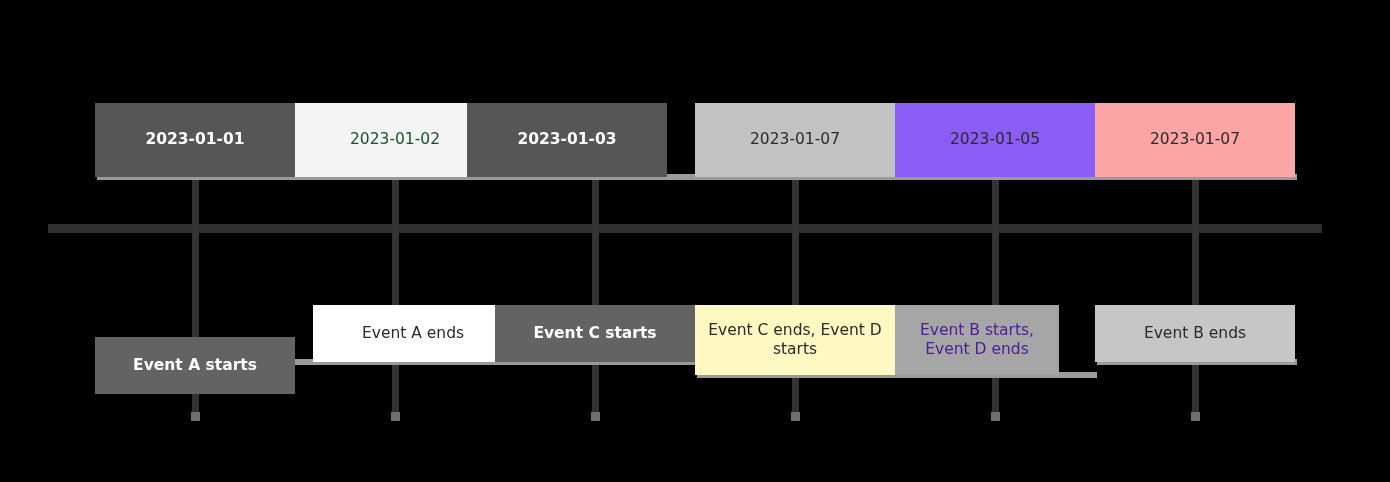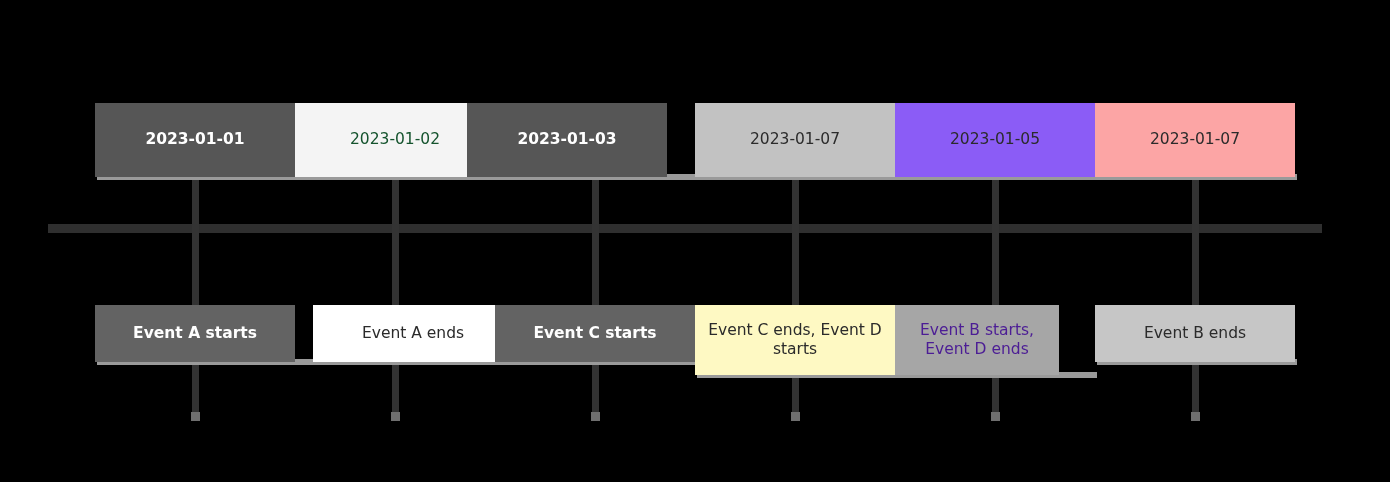--- a/index.html
+++ b/index.html
@@ -135,21 +135,21 @@
         <span>2023-01-07</span>
       </div>
       <div class="node-box top-box " style="left: 895px; width: 200px; background: #8b5cf6; color: rgb(43, 43, 43);">
         <span>2023-01-05</span>
       </div>
       <div class="node-box top-box " style="left: 1095px; width: 200px; background: #fca5a5; color: rgb(43, 43, 43);">
         <span>2023-01-07</span>
       </div>
     </div>
   <div id="event-boxes-layer">
-      <div class="node-box bottom-box one-line bold" style="left: 95px; width: 200px; background: rgb(99, 99, 99); color: rgb(255, 255, 255);">
+      <div class="node-box bottom-box one-line bold" style="left: 95px; width: 200px; background: rgb(99, 99, 99); color: rgb(255, 255, 255); margin-top: 32px;">
         <span>Event A starts</span>
       </div>
       <div class="node-box bottom-box one-line " style="left: 313px; width: 200px; background: rgb(255, 255, 255); color: rgb(43, 43, 43);">
         <span>Event A ends</span>
       </div>
       <div class="node-box bottom-box one-line bold" style="left: 495px; width: 200px; background: rgb(99, 99, 99); color: rgb(255, 255, 255); justify-content: center;">
         <span>Event C starts</span>
       </div>
       <div class="node-box bottom-box two-line " style="left: 695px; width: 200px; background: #fef9c3; color: rgb(43, 43, 43);">
         <span>Event C ends, Event D starts</span>

